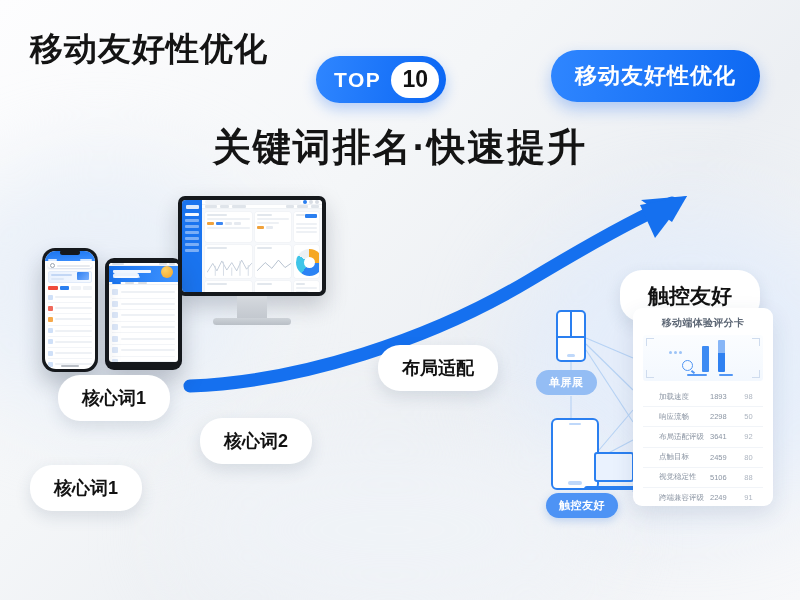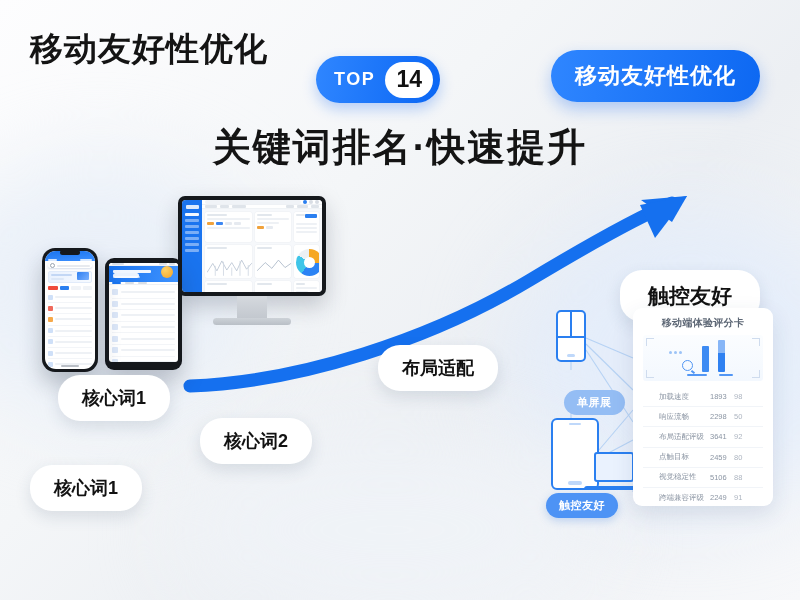--- a/index.html
+++ b/index.html
@@ -24,21 +24,21 @@
     white-space:nowrap;
   }
   .top-badge{
     position:absolute;left:316px;top:56px;
     height:47px;display:flex;align-items:center;
     background:linear-gradient(100deg,#2f86ff 0%,#0a66f4 100%);
     border-radius:26px;padding:0 7px 0 18px;
     box-shadow:0 6px 14px rgba(17,101,240,.28);
   }
   .top-badge .txt{
-    color:#fff;font-size:18px;font-weight:bold;letter-spacing:1.5px;
+    color:#fff;font-size:21px;font-weight:bold;letter-spacing:1.5px;
     margin-right:10px;
   }
   .top-badge .num{
     width:48px;height:36px;background:#fff;border-radius:20px;
     display:flex;align-items:center;justify-content:center;
     color:#111;font-size:23px;font-weight:bold;
   }
   .pill-blue{
     position:absolute;right:40px;top:50px;
     background:linear-gradient(100deg,#2f86ff 0%,#0d68f2 100%);
@@ -175,21 +175,21 @@
   .dev-mini.big{left:23px;top:118px;width:48px;height:72px;border-radius:6px;}
   .dev-mini.big .hm{position:absolute;left:50%;transform:translateX(-50%);bottom:3px;width:14px;height:4px;border-radius:2px;background:#bfd8fa;}
   .dev-mini.big .tp{position:absolute;left:50%;transform:translateX(-50%);top:3px;width:12px;height:2px;border-radius:1px;background:#bfd8fa;}
   .lap{position:absolute;left:66px;top:152px;width:40px;height:38px;}
   .lap .scr{width:100%;height:30px;border:2.2px solid #2a7ff0;border-radius:3px;background:#eaf2fe;box-sizing:border-box;}
   .lap .base{position:absolute;left:-10px;bottom:0;width:60px;height:4px;border-radius:2px;background:#2a7ff0;transform:skewX(-22deg);}
   .mini-pill{
     position:absolute;border-radius:14px;color:#fff;font-size:11px;font-weight:bold;
     padding:5px 13px;white-space:nowrap;letter-spacing:.5px;
   }
-  .mini-pill.light{left:36px;top:70px;background:#94bdf4;margin-top:20px;}
+  .mini-pill.light{left:8px;top:70px;background:#94bdf4;}
   .mini-pill.solid{left:18px;top:193px;background:#4d93f5;box-shadow:0 3px 8px rgba(40,110,220,.25);}
 
   .score-card{
     position:absolute;left:105px;top:8px;width:140px;height:198px;
     background:#fff;border-radius:9px;box-shadow:0 8px 22px rgba(40,65,110,.12);
     padding:8px 10px;box-sizing:border-box;
   }
   .score-title{
     text-align:center;font-size:10px;font-weight:bold;color:#5d6775;
     letter-spacing:.3px;margin-bottom:5px;filter:blur(.35px);
@@ -215,36 +215,36 @@
   .plate.p1{left:44px;}
   .plate.p2{left:76px;width:14px;}
   .score-rows{margin-top:6px;}
   .srow{
     display:flex;align-items:center;justify-content:space-between;
     padding:4.6px 0;border-bottom:.6px solid #f1f4f8;
     font-size:7.5px;color:#8b95a3;filter:blur(.5px);
   }
   .srow .nm{flex:1;margin-left:16px;}
   .srow .v1{width:24px;text-align:left;}
-  .srow .v2{width:29px;text-align:left;color:#adb5c0;}
+  .srow .v2{width:29px;text-align:center;color:#adb5c0;}
 </style>
 </head>
 <body>
 
 <div id="stage">
 
   <div class="bloom a"></div>
   <div class="bloom b"></div>
   <div class="bloom c"></div>
 
   <div class="h-top">移动友好性优化</div>
 
   <div class="top-badge">
     <span class="txt">TOP</span>
-    <span class="num">14</span>
+    <span class="num">10</span>
   </div>
 
   <div class="pill-blue">移动友好性优化</div>
 
   <div class="h-sub">关键词排名·快速提升</div>
 
   <svg id="arrow" viewBox="0 0 800 600">
     <path d="M190 386 C 300 382 430 340 530 280 C 600 238 645 214 672 203" fill="none" stroke="#1570ef" stroke-width="13" stroke-linecap="round"></path>
     <path d="M687 196 L 641 200 L 672 222 Z" fill="#1570ef"></path>
     <path d="M687 196 L 655 238 L 640 205 Z" fill="#1570ef"></path>

